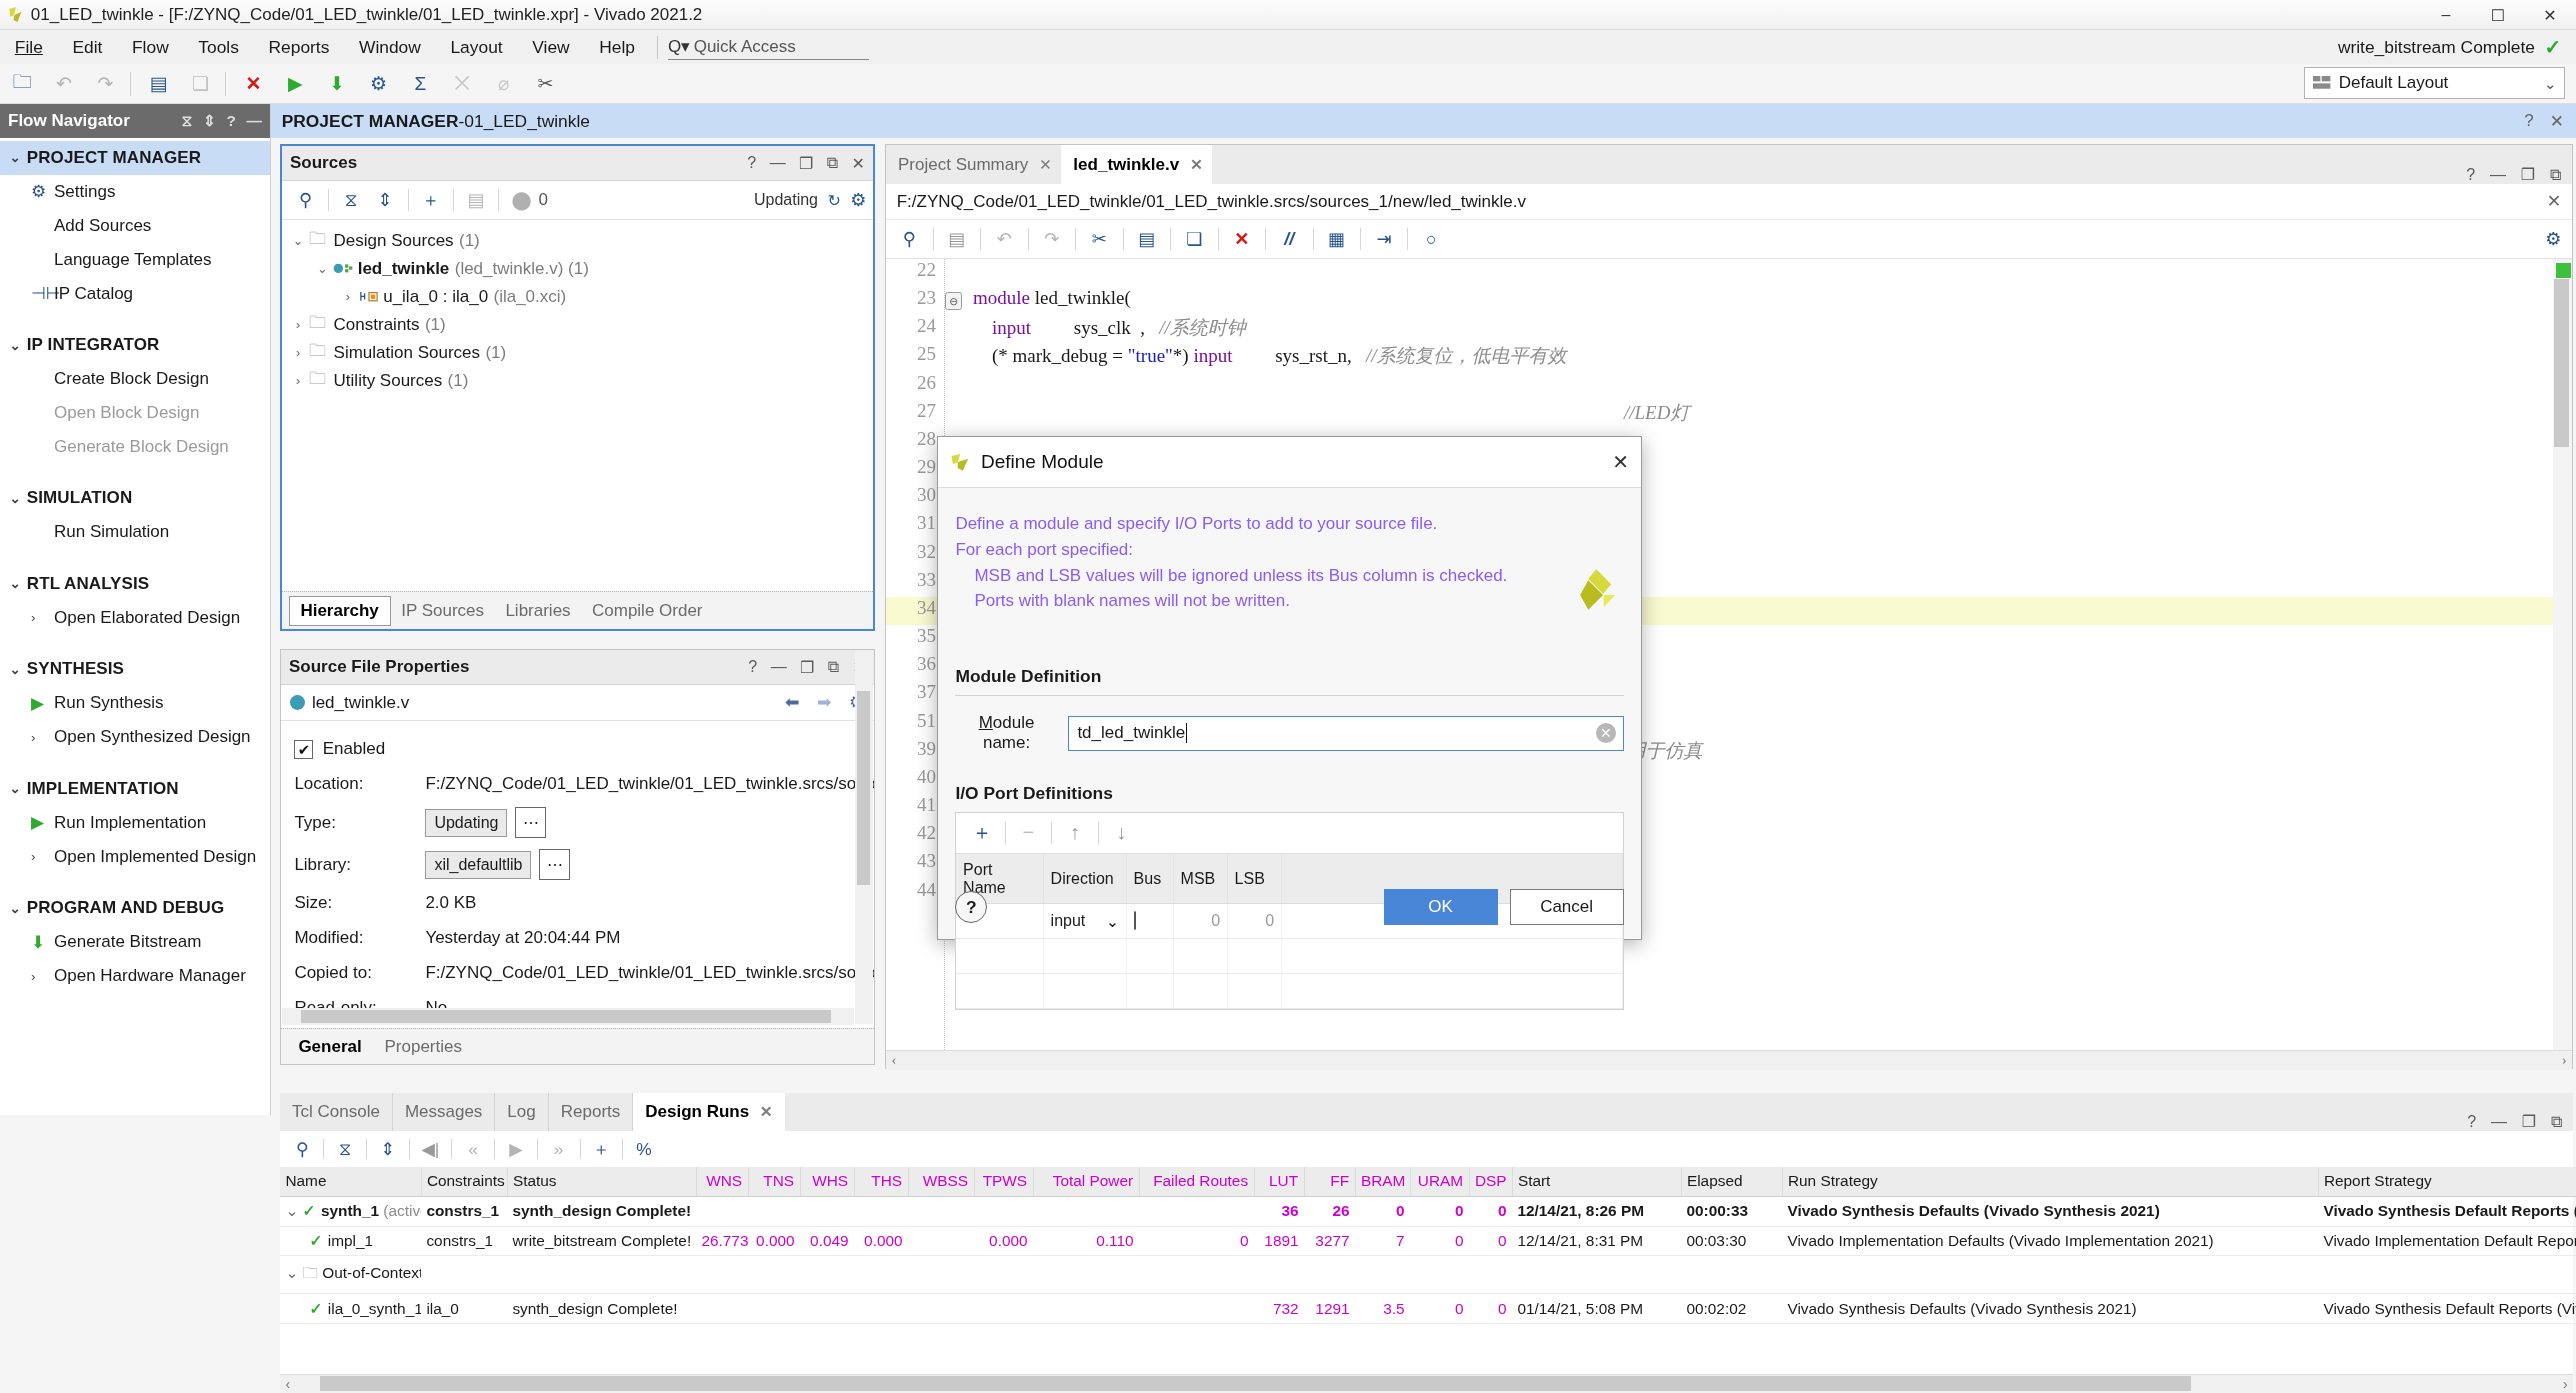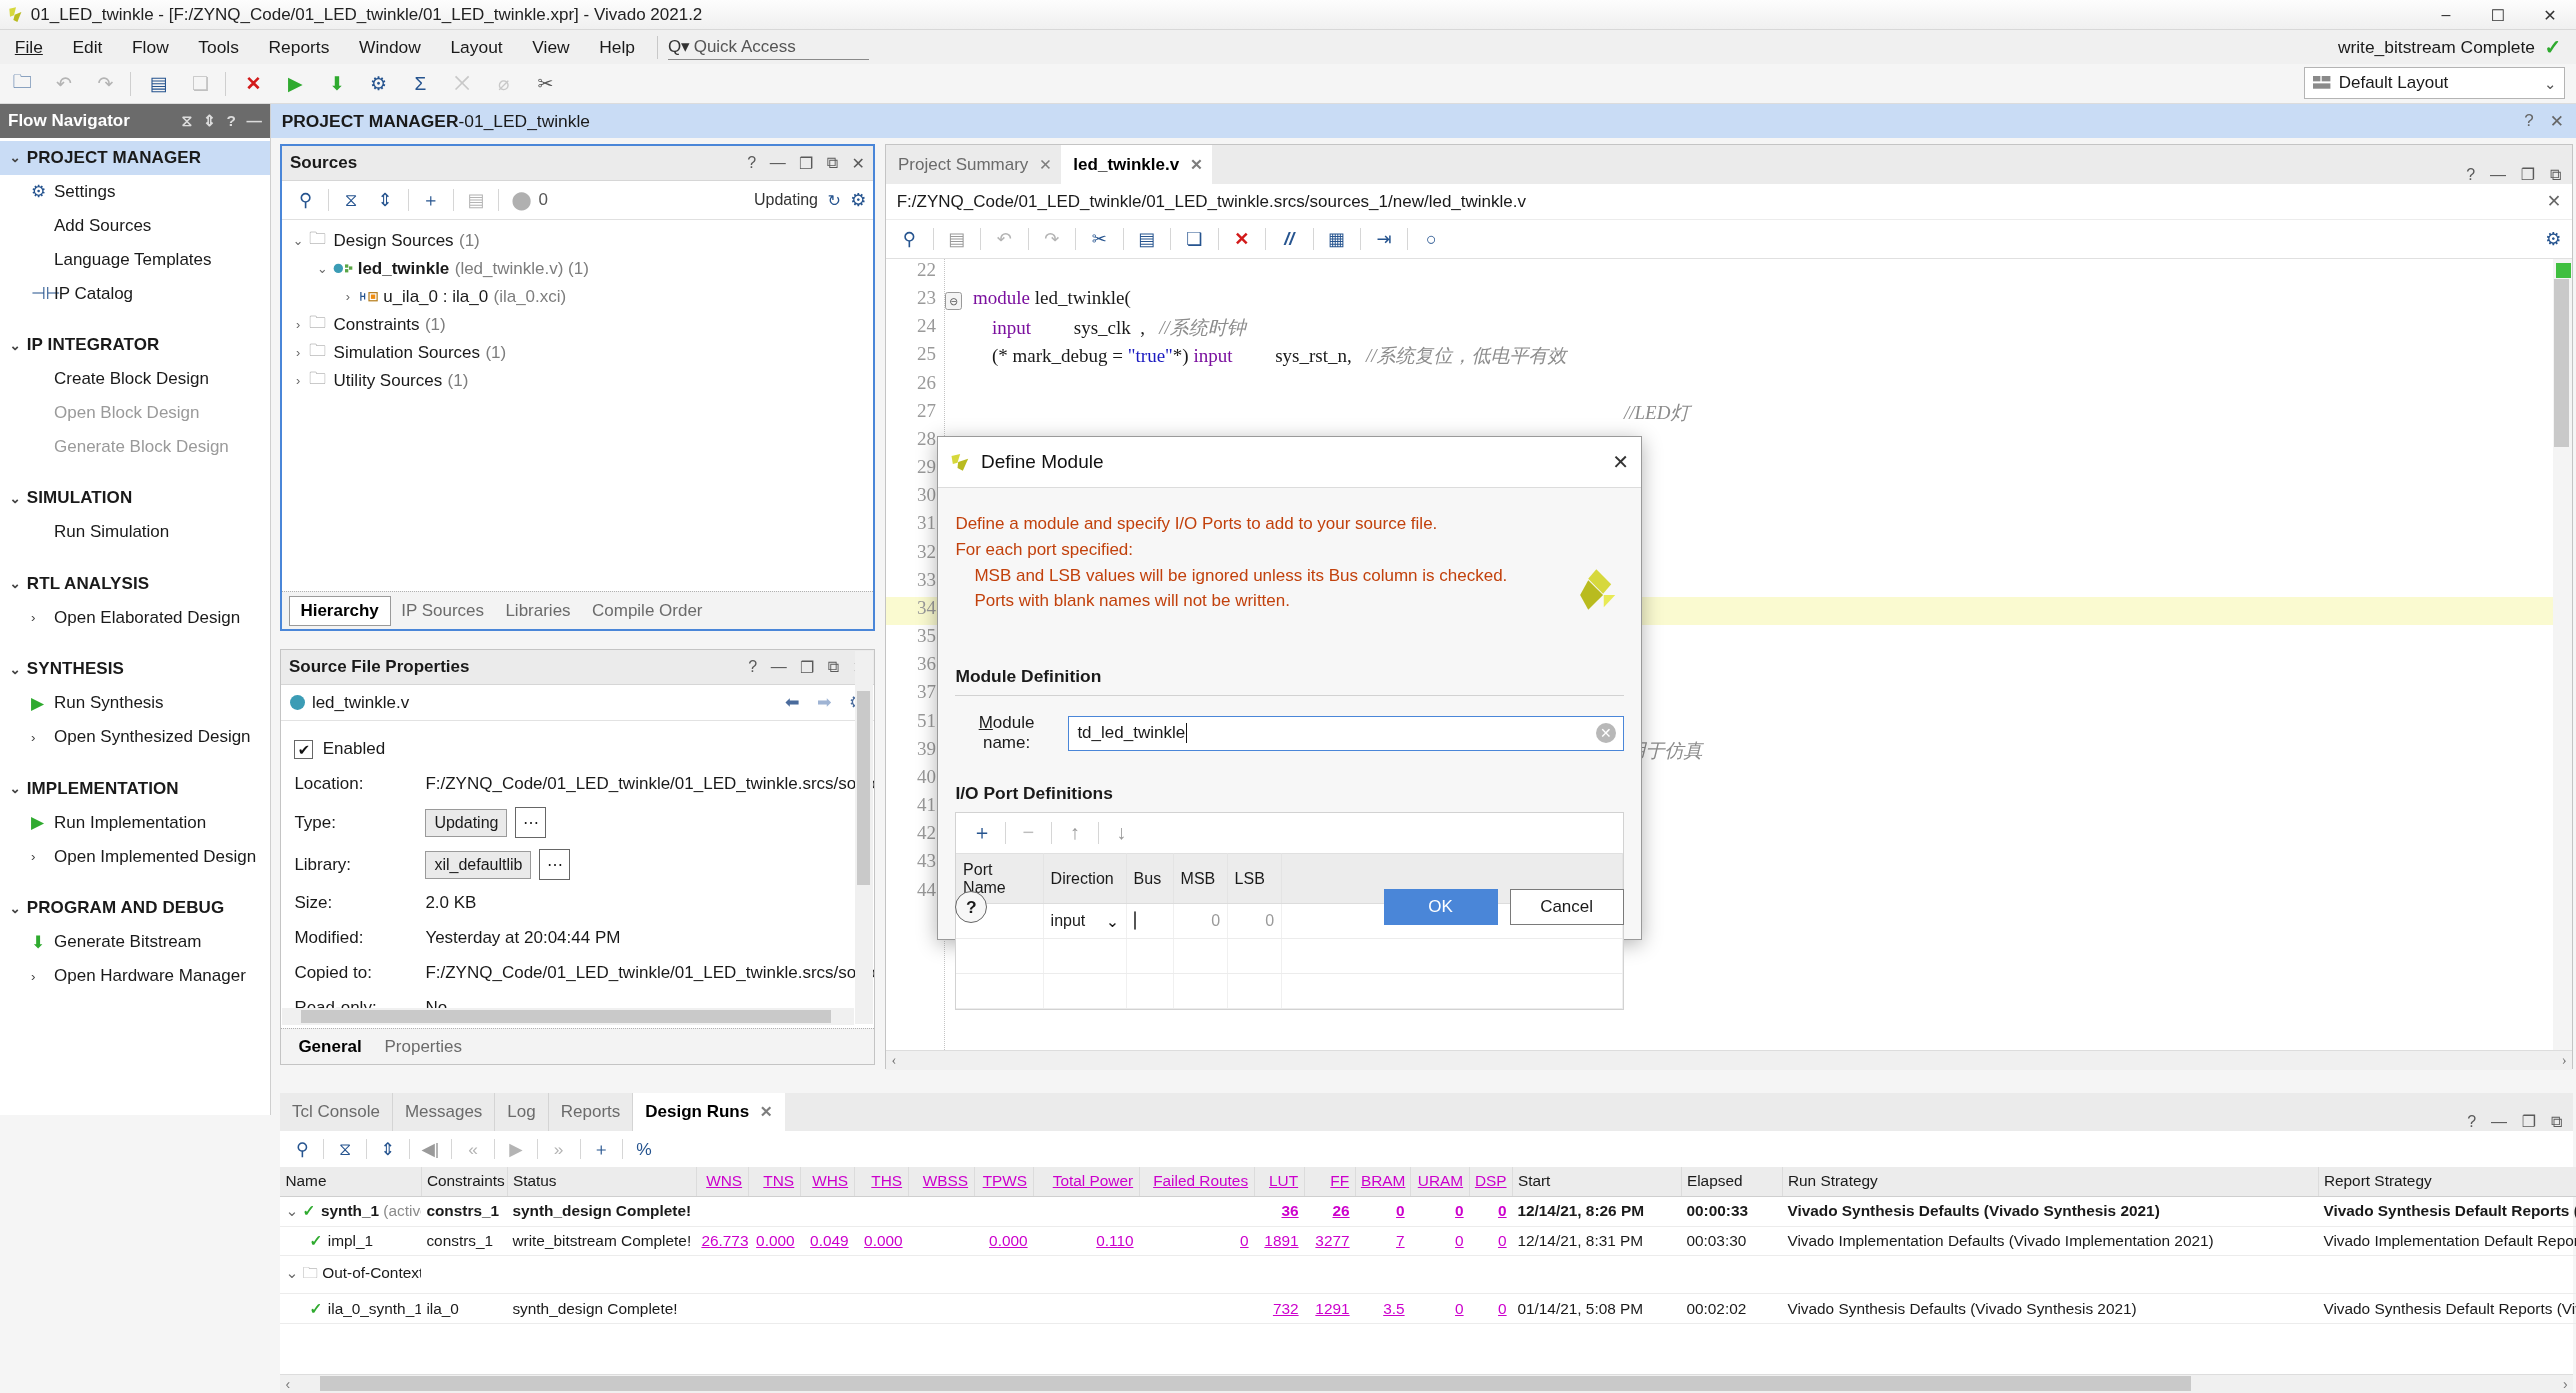--- a/index.html
+++ b/index.html
@@ -173,37 +173,37 @@
      align-items:center;}
   .dr-toolbar { height:36px; display:flex; align-items:center; padding-left:5.4px; background:#fff;}
   .dr-toolbar .di { width:34px;height:31px;display:flex;align-items:center;justify-content:center;
      font-size:17.4px; color:#26548f;}
   .dr-toolbar .dsep { width:0.7px;height:20px;background:#d6d6d6;margin:0 4px;}
   table.runs { width:100%; border-collapse:collapse; font-size:15.4px; table-layout:fixed;}
   table.runs th { background:#ececec; border-right:0.7px solid #dcdcdc; border-bottom:0.7px solid #cfcfcf;
      text-align:left; padding:5.4px 5.4px; font-weight:normal; white-space:nowrap;}
   table.runs td { border-bottom:0.7px solid #ececec; padding:5.4px 5.4px; white-space:nowrap;
      overflow:hidden; }
-  table.runs td.num, table.runs th.num { text-align:right;text-decoration:underline; }
+  table.runs td.num, table.runs th.num { text-align:right; }
   .rowbold { font-weight:bold; }
   .tick { color:#2faa2f; font-weight:bold; margin-right:5.4px;}
   .grey { color:#8a8a8a; }
   .bp-hscroll { position:absolute; left:0; bottom:0; width:100%; height:19px; background:#f0f0f0;
      border-top:0.7px solid #ddd; display:flex; align-items:center; justify-content:space-between;
      padding:0 5.4px; color:#777; font-size:14px;}
   .bp-hthumb { position:absolute; left:40px; bottom:2px; width:1871px; height:14.8px; background:#c9c9c9;}
   .dialog { position:absolute; left:937px; top:436px; width:705px; height:504px;
      background:#f7f7f7; border:0.7px solid #9a9a9a; box-shadow:0 4px 19px rgba(0,0,0,.3); }
   .dlg-title { height:51px; background:#fff; border-bottom:0.7px solid #dcdcdc;
      display:flex; align-items:center; padding:0 12px; }
   .dlg-title .dico { width:23px;height:20px;margin-right:8px;}
   .dlg-title .dtxt { font-size:19px; color:#111; }
   .dlg-title .dx { margin-left:auto; font-size:20px; color:#333; }
   .dlg-body { position:relative; padding:23px 17.4px 0 17.4px; }
-  .dlg-desc { font-size:17px; line-height:1.52; color:#c2410c; }
+  .dlg-desc { font-size:17px; line-height:1.52; color:#8b5cf6; }
   .dlg-desc .ind { padding-left:19px; display:block; }
   .dlg-logo { position:absolute; right:23px; top:80px; width:42px;height:54px;}
   .sect-title { font-size:17.4px; font-weight:bold; margin-top:52px; }
   .sect-rule { height:0.7px; background:#d2d2d2; margin-top:8px; }
   .mn-row { display:flex; align-items:center; margin-top:17.4px; }
   .mn-lab { font-size:17px; width:113px; text-align:center; padding-right:10.7px; }
   .mn-lab u { text-decoration:underline; }
   .mn-input { flex:1; height:35px; border:1.3px solid #4a86d8; background:#fff; display:flex;
      align-items:center; padding:0 8px; font-size:17px; position:relative; }
   .caretbar { display:inline-block; width:1.3px; height:20px; background:#111; margin-left:0.7px;

